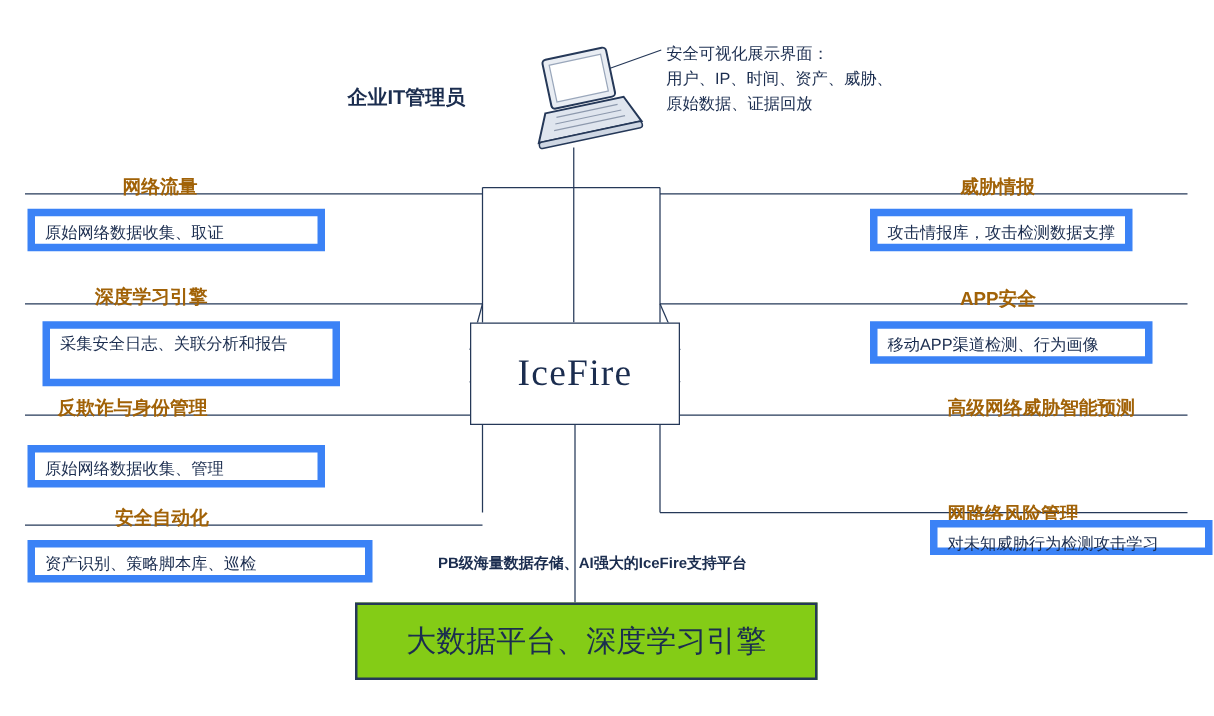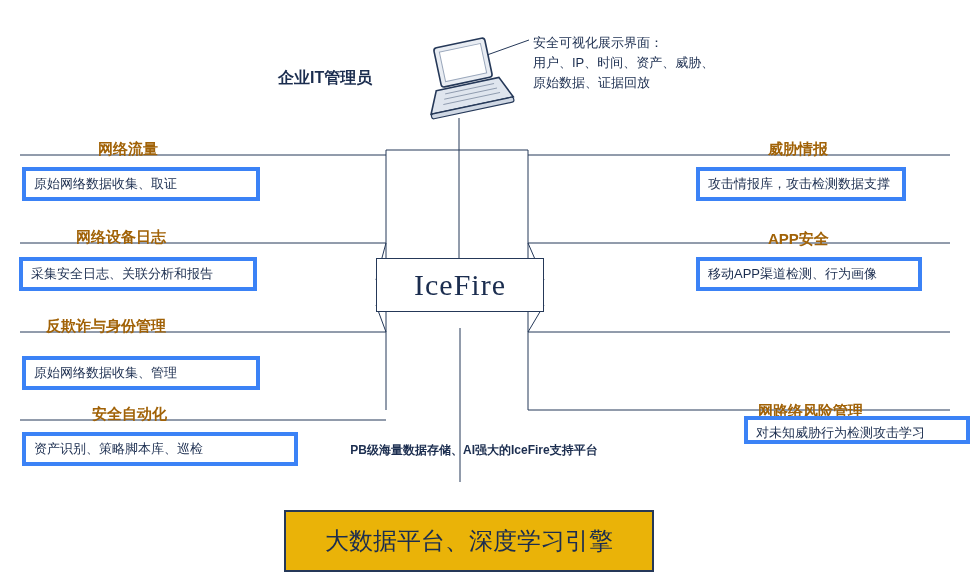--- a/index.html
+++ b/index.html
@@ -19,62 +19,62 @@
     position: absolute;
     left: 0;
     top: 0;
     width: 971px;
     height: 573px;
     pointer-events: none;
   }
   .node-box {
     position: absolute;
     box-sizing: border-box;
-    border: 4px solid #3b82f6;
+    border: 6px solid #3b82f6;
     background: #ffffff;
     color: #1b2d4f;
     font-size: 13px;
     line-height: 1.25;
     padding: 5px 8px;
     font-family: "Liberation Sans", sans-serif;
   }
   .node-title {
     position: absolute;
     color: #a16207;
     font-weight: bold;
     font-size: 15px;
     font-family: "Liberation Sans", sans-serif;
     white-space: nowrap;
   }
   .center-box {
     position: absolute;
     left: 376px;
     top: 258px;
     width: 168px;
-    height: 54px;
+    height: 82px;
     box-sizing: border-box;
     border: 1px solid #253858;
     background: #ffffff;
     display: flex;
     align-items: center;
     justify-content: center;
     color: #1b2d4f;
     font-size: 30px;
     letter-spacing: 1px;
     font-family: "Liberation Serif", serif;
   }
   .bottom-box {
     position: absolute;
     left: 284px;
-    top: 510px;
+    top: 482px;
     width: 370px;
     height: 62px;
     box-sizing: border-box;
     border: 2px solid #253858;
-    background: #eab308;
+    background: #84cc16;
     display: flex;
     align-items: center;
     justify-content: center;
     color: #1b2d4f;
     font-size: 24px;
     font-family: "Liberation Serif", serif;
   }
   .bottom-caption {
     position: absolute;
     left: 284px;
@@ -177,22 +177,22 @@
 
   <div class="center-box">
     <span>IceFire</span>
   </div>
 
   <div class="node-title" style="left:98px; top:140px;">网络流量</div>
   <div class="node-box" style="left:22px; top:167px; width:238px; height:34px;">
     <span>原始网络数据收集、取证</span>
   </div>
 
-  <div class="node-title" style="left:76px; top:228px;">网络设备日志</div>
-  <div class="node-box" style="left:19px; top:257px; width:238px; height:34px;">
+  <div class="node-title" style="left:76px; top:228px;">深度学习引擎</div>
+  <div class="node-box" style="left:34px; top:257px; width:238px; height:52px;font-family:Liberation Mono, monospace;">
     <span>采集安全日志、关联分析和报告</span>
   </div>
 
   <div class="node-title" style="left:46px; top:317px;">反欺诈与身份管理</div>
   <div class="node-box" style="left:22px; top:356px; width:238px; height:34px;">
     <span>原始网络数据收集、管理</span>
   </div>
 
   <div class="node-title" style="left:92px; top:405px;">安全自动化</div>
   <div class="node-box" style="left:22px; top:432px; width:276px; height:34px;">
@@ -202,20 +202,21 @@
   <div class="node-title" style="left:768px; top:140px;">威胁情报</div>
   <div class="node-box" style="left:696px; top:167px; width:210px; height:34px;">
     <span>攻击情报库，攻击检测数据支撑</span>
   </div>
 
   <div class="node-title" style="left:768px; top:230px;">APP安全</div>
   <div class="node-box" style="left:696px; top:257px; width:226px; height:34px;">
     <span>移动APP渠道检测、行为画像</span>
   </div>
 
+  <div class="node-title" style="left:758px; top:317px;">高级网络威胁智能预测</div>
 
   <div class="node-title" style="left:758px; top:402px;">网路络风险管理</div>
   <div class="node-box" style="left:696px; top:416px; width:226px; height:28px;margin-left:48px;">
     <span>对未知威胁行为检测攻击学习</span>
   </div>
 
   <div class="bottom-caption">PB级海量数据存储、AI强大的IceFire支持平台</div>
   <div class="bottom-box">
     <span>大数据平台、深度学习引擎</span>
   </div>

